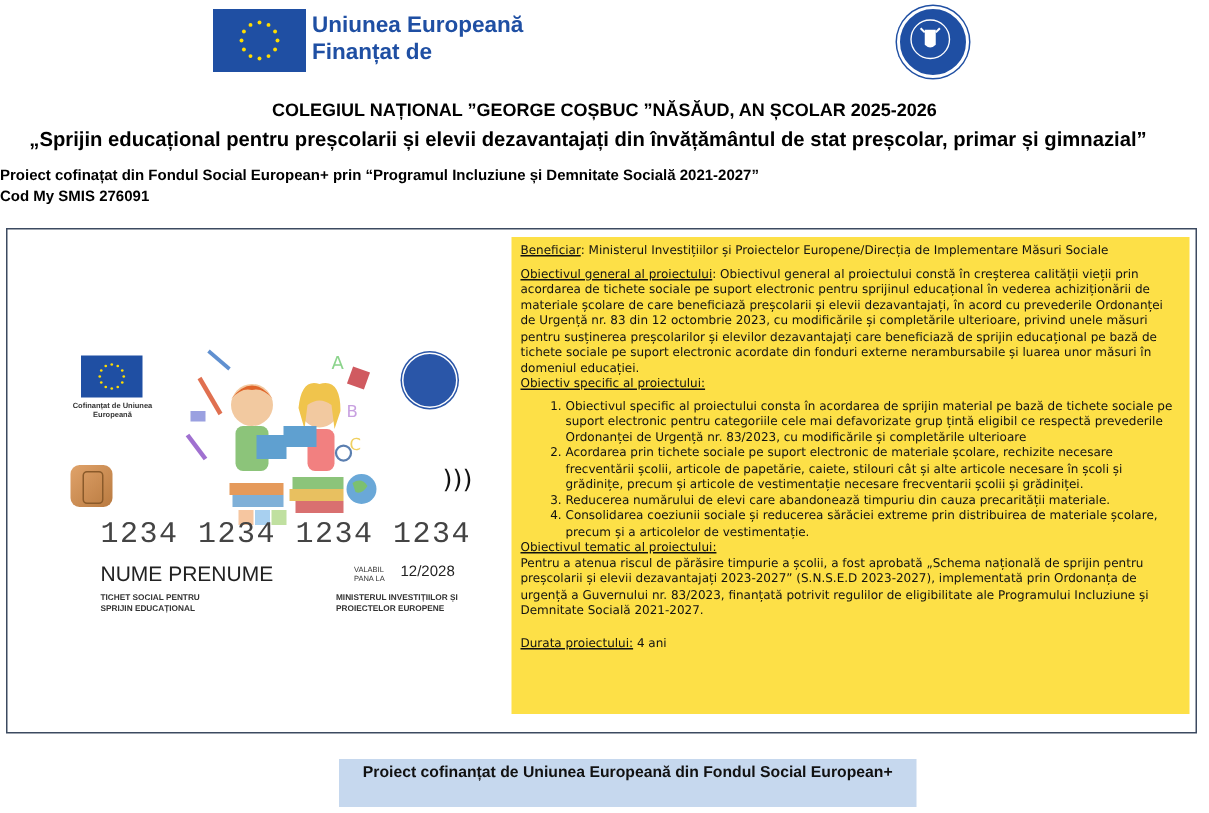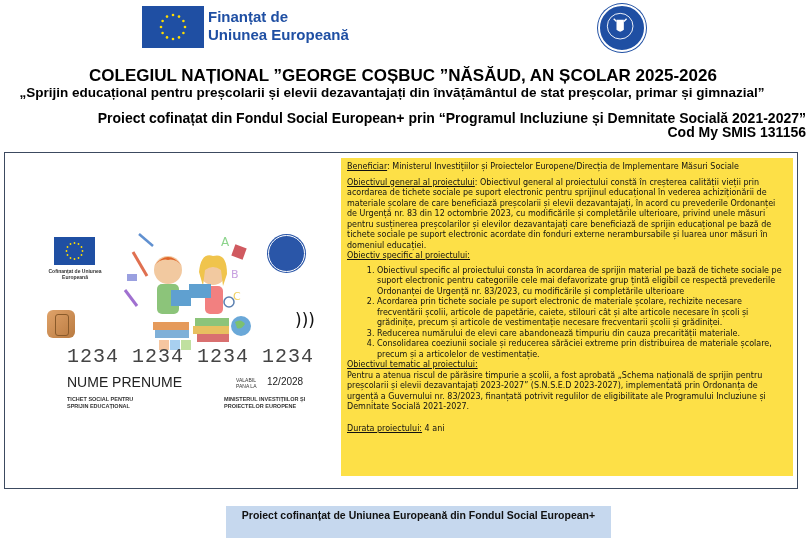--- a/index.html
+++ b/index.html
@@ -6,23 +6,23 @@
     html, body { width: 806px; height: 542px; background: #ffffff; overflow: hidden; }
     body { position: relative; font-family: "DejaVu Sans", sans-serif; color: #000; }
 
     
     .eu-logo { position: absolute; left: 142px; top: 6px; width: 62px; height: 42px; background: #1f4fa3; }
     .eu-stars { position: absolute; left: 0; top: 0; width: 100%; height: 100%; }
     .eu-text { position: absolute; left: 208px; top: 8px; font-family: "Liberation Sans", sans-serif; font-weight: bold; font-size: 15px; line-height: 18px; color: #1f4fa3; }
     .gov-seal { position: absolute; left: 598px; top: 4px; width: 48px; height: 48px; border-radius: 50%; background: #1f4fa3; border: 2px solid #fff; box-shadow: 0 0 0 1px #1f4fa3; }
 
     
-    .t1 { position: absolute; left: 0; width: 806px; top: 66px; text-align: center; font-family: "Liberation Sans", sans-serif; font-weight: bold; font-size: 17px; }
+    .t1 { position: absolute; left: 0; width: 806px; top: 66px; text-align: center; font-family: "Liberation Sans", sans-serif; font-weight: bold; font-size: 12px; }
     .t2 { position: absolute; left: 0; width: 784px; top: 85px; text-align: center; font-family: "Liberation Sans", sans-serif; font-weight: bold; font-size: 13.5px; white-space: nowrap; }
-    .t3 { position: absolute; left: 0; width: 806px; top: 111px; text-align: right; font-family: "Liberation Sans", sans-serif; font-weight: bold; font-size: 14px; line-height: 14px; }
+    .t3 { position: absolute; left: 0; width: 806px; top: 111px; text-align: left; font-family: "Liberation Sans", sans-serif; font-weight: bold; font-size: 10px; line-height: 14px; }
 
     
     .frame { position: absolute; left: 4px; top: 152px; width: 794px; height: 337px; border: 1.5px solid #3c4a60; background: #fff; }
 
     
     .card { position: absolute; left: 28px; top: 77px; width: 300px; height: 178px; background: #fff; }
     .card .eu-mini { position: absolute; left: 21px; top: 7px; width: 41px; height: 28px; background: #1f4fa3; }
     .card .eu-mini-text { position: absolute; left: 8px; top: 38px; width: 68px; font-family: "Liberation Sans", sans-serif; font-size: 5px; text-align: center; font-weight: bold; color: #333; line-height: 6px; }
     .card .gov-mini { position: absolute; left: 235px; top: 5px; width: 37px; height: 37px; border-radius: 50%; background: #2a56a8; border: 1.5px solid #fff; box-shadow: 0 0 0 1px #2a56a8; }
     .card .kids { position: absolute; left: 80px; top: 0; width: 150px; height: 120px; }
@@ -63,36 +63,36 @@
       <circle cx="31" cy="33" r="1.3"></circle>
         <circle cx="25" cy="31.4" r="1.3"></circle>
         <circle cx="20.6" cy="27" r="1.3"></circle>
       <circle cx="19" cy="21" r="1.3"></circle>
         <circle cx="20.6" cy="15" r="1.3"></circle>
         <circle cx="25" cy="10.6" r="1.3"></circle>
     </g>
   </svg>
 </div>
 <div class="eu-text">
+  <div>Uniunea Europeană</div>
   <div>Finanțat de</div>
-  <div>Uniunea Europeană</div>
 </div>
 <div class="gov-seal">
   <svg viewBox="0 0 48 48" width="44" height="44">
     <circle cx="22" cy="22" r="14" fill="none" stroke="#fff" stroke-width="1"></circle>
     <path d="M18 15 L26 15 L26 26 Q22 30 18 26 Z" fill="#fff"></path>
     <path d="M15 14 L18 17 M29 14 L26 17" stroke="#fff" stroke-width="1.5"></path>
   </svg>
 </div>
 
 <div class="t1">COLEGIUL NAȚIONAL ”GEORGE COȘBUC ”NĂSĂUD, AN ȘCOLAR 2025-2026</div>
 <div class="t2">„Sprijin educațional pentru preșcolarii și elevii dezavantajați din învățământul de stat preșcolar, primar și gimnazial”</div>
 <div class="t3">
   <div>Proiect cofinațat din Fondul Social European+ prin “Programul Incluziune și Demnitate Socială 2021-2027”</div>
-  <div>Cod My SMIS 131156</div>
+  <div>Cod My SMIS 276091</div>
 </div>
 
 <div class="frame">
 
   <div class="card">
     <div class="eu-mini">
       <svg viewBox="0 0 41 28" width="41" height="28">
         <g fill="#ffdd00">
           <circle cx="20.5" cy="6" r="0.9"></circle>
             <circle cx="24.5" cy="7" r="0.9"></circle>

